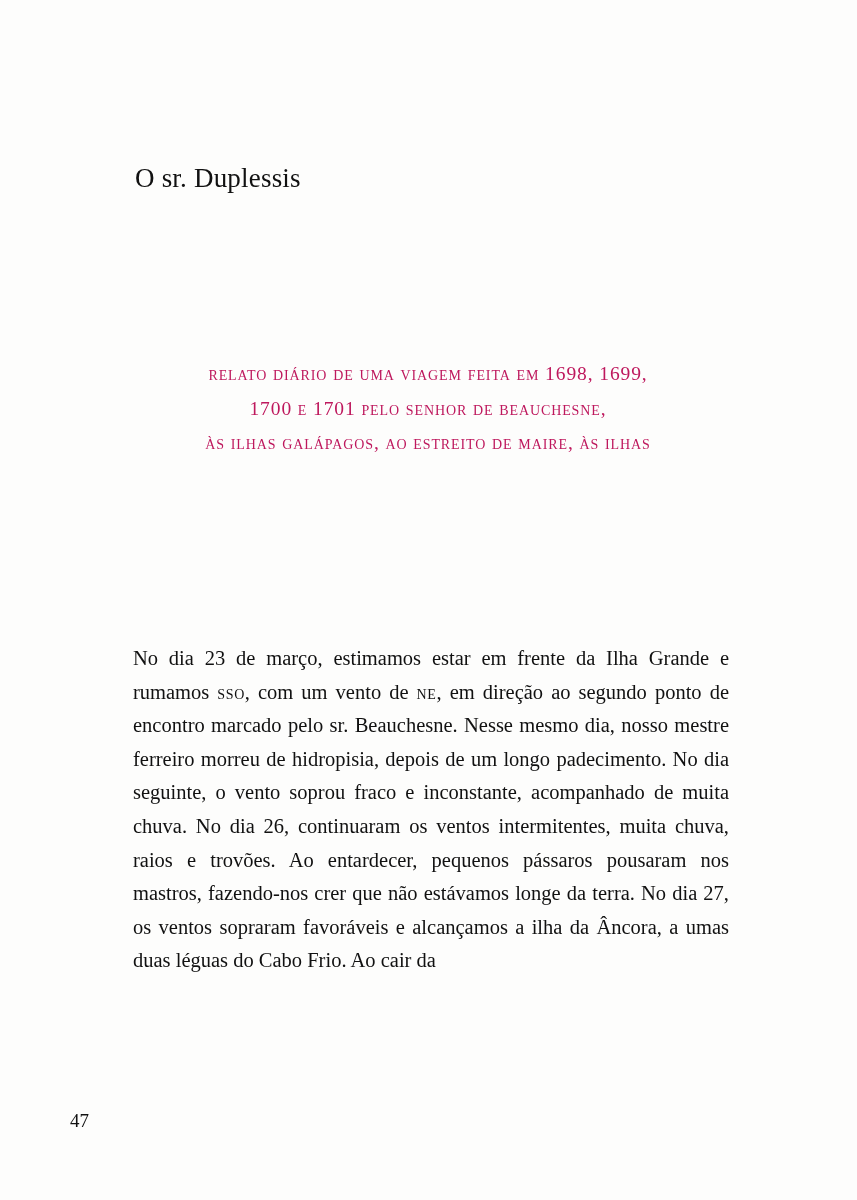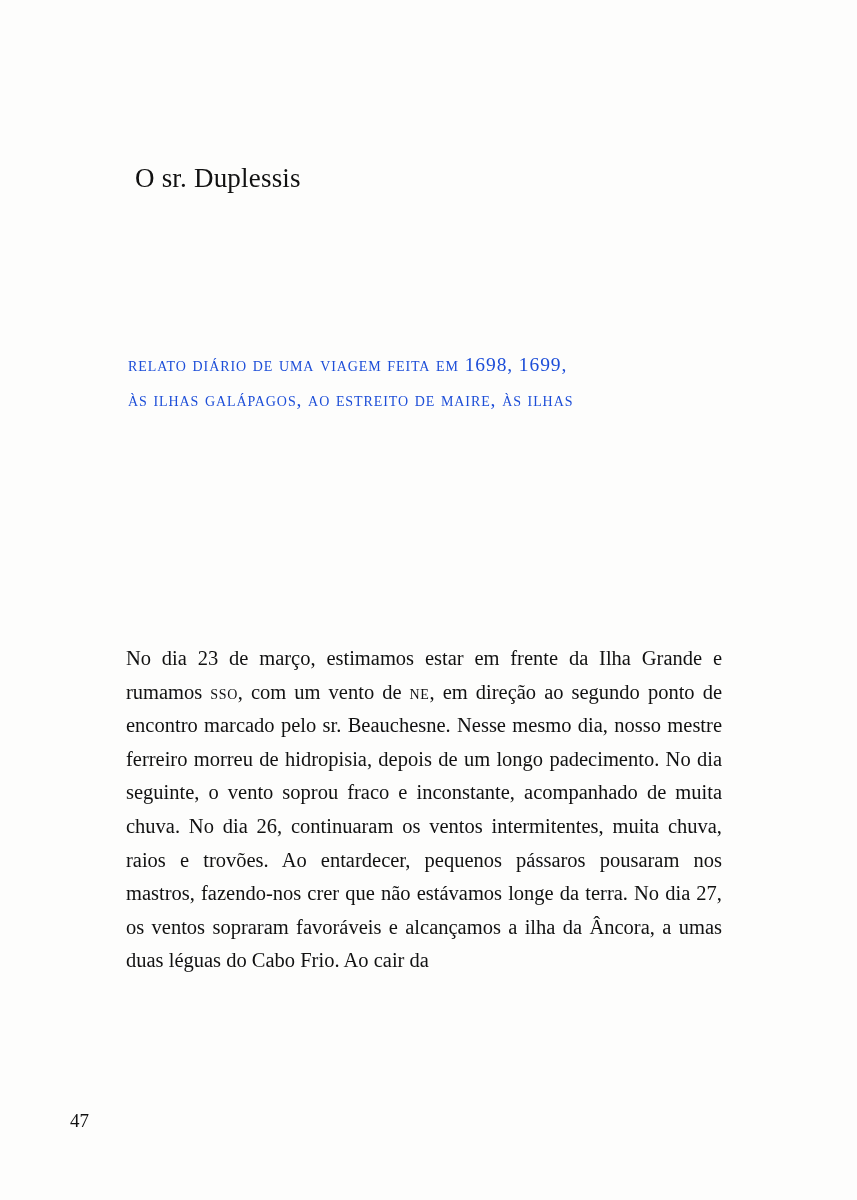--- a/index.html
+++ b/index.html
@@ -28,36 +28,37 @@
     top: 145px;
     font-size: 27px;
     letter-spacing: 0.2px;
     color: #111111;
     font-weight: 400;
     white-space: nowrap;
   }
   .epigraph {
     position: absolute;
     left: 128px;
-    top: 348px;
+    top: 357px;
     width: 600px;
+    text-align: center;
     font-variant: small-caps;
     text-transform: lowercase;
     font-size: 19.5px;
     line-height: 34.6px;
     letter-spacing: 0.9px;
-    color: #1d4ed8;
+    color: #be185d;
   }
   .epigraph .ln {
     display: block;
     white-space: nowrap;
   }
   .bodytext {
     position: absolute;
-    left: 126px;
+    left: 133px;
     top: 642px;
     width: 596px;
     font-size: 20.5px;
     line-height: 33.6px;
     text-align: justify;
     text-justify: inter-word;
     color: #111111;
     hyphens: manual;
   }
   .bodytext p {
@@ -80,20 +81,21 @@
 </style>
 </head>
 <body>
 
 <div class="page">
 
   <h1 class="chapter-title">O sr. Duplessis</h1>
 
   <div class="epigraph">
     <span class="ln">RELATO DIÁRIO DE UMA VIAGEM FEITA EM 1698, 1699,</span>
+    <span class="ln">1700 E 1701 PELO SENHOR DE BEAUCHESNE,</span>
     <span class="ln">ÀS ILHAS GALÁPAGOS, AO ESTREITO DE MAIRE, ÀS ILHAS</span>
   </div>
 
   <div class="bodytext">
     <p><span>No dia 23 de março, estimamos estar em frente da Ilha Grande e rumamos </span><span class="sc">SSO</span><span>, com um vento de </span><span class="sc">NE</span><span>, em direção ao segundo ponto de encontro marcado pelo sr. Beauchesne. Nesse mesmo dia, nosso mestre ferreiro morreu de hidropisia, depois de um longo padecimento. No dia seguinte, o vento soprou fraco e inconstante, acompanhado de muita chuva. No dia 26, continuaram os ventos intermitentes, muita chuva, raios e trovões. Ao entardecer, pequenos pássaros pousaram nos mastros, fazendo-nos crer que não estávamos longe da terra. No dia 27, os ventos sopraram favoráveis e alcançamos a ilha da Âncora, a umas duas léguas do Cabo Frio. Ao cair da</span></p>
   </div>
 
   <div class="folio">47</div>
 
 </div>

